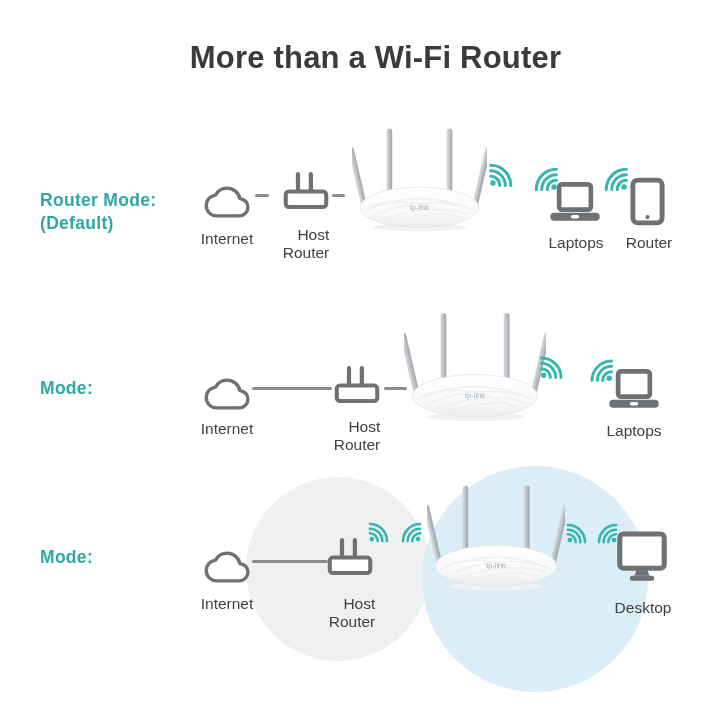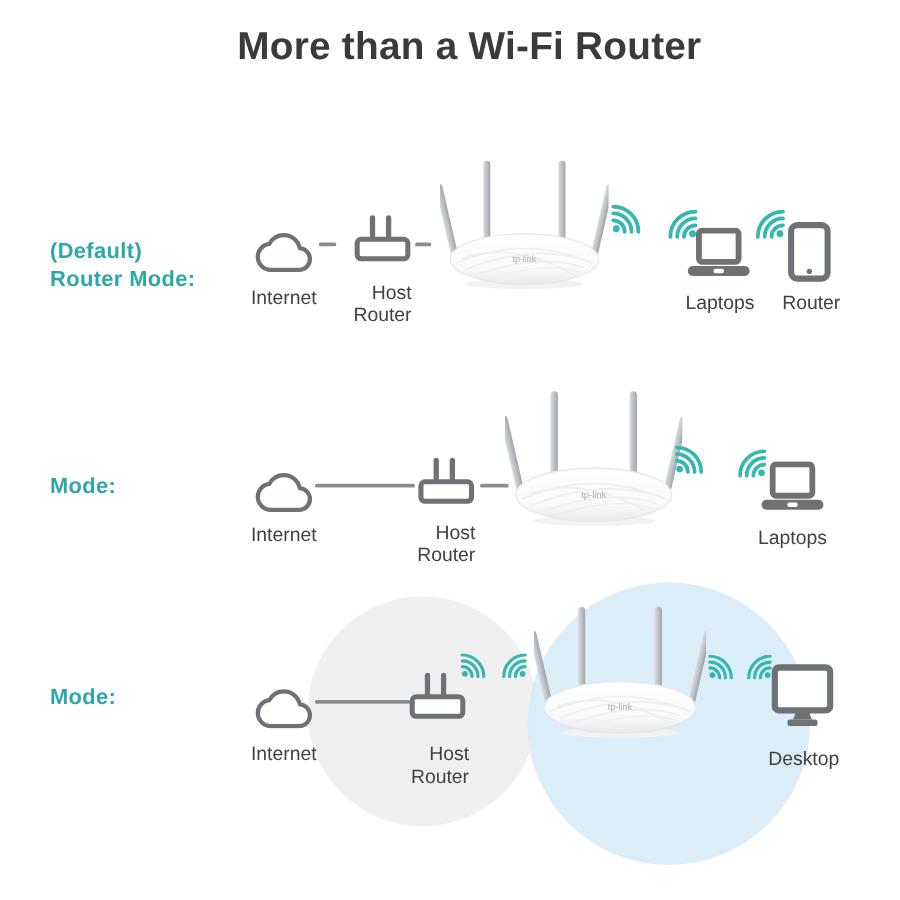--- a/index.html
+++ b/index.html
@@ -1,21 +1,21 @@
 <!DOCTYPE html>
 <html><head>
 <meta charset="utf-8">
 <style>
   html,body{margin:0;padding:0;background:#fff;}
   #canvas{
     position:relative;width:720px;height:720px;background:#fff;overflow:hidden;
     font-family:"Liberation Sans","DejaVu Sans",sans-serif;
   }
   .title{
-    position:absolute;left:0;right:0;top:19px;text-align:center;
+    position:absolute;left:0;right:0;top:40px;text-align:center;
     font-size:31px;font-weight:bold;color:#3B3B3B;letter-spacing:.2px;padding-left:31px;
   }
   .mode{
     position:absolute;font-size:17.5px;font-weight:bold;color:#2EA8A6;
     line-height:1.32;letter-spacing:.3px;
   }
   .lbl{
     position:absolute;font-size:15.5px;color:#3F4142;text-align:right;
     transform:translateX(-50%);white-space:nowrap;line-height:1.18;
   }
@@ -95,22 +95,22 @@
     </symbol>
   </defs>
 </svg>
 
 <div id="canvas">
 
   <div class="title">More than a Wi-Fi Router</div>
 
   <section>
     <div class="mode" style="left:40px;top:189px">
+      <div>Router Mode:</div>
       <div>(Default)</div>
-      <div>Router Mode:</div>
     </div>
 
     <svg class="ico abs" style="left:204px;top:179px" width="46" height="39">
         <use href="#icoCloud"></use>
       </svg>
     <div class="lbl" style="left:227px;top:230px">Internet</div>
 
     <div class="conn" style="left:255px;top:194px;width:14px"></div>
 
     <svg class="ico abs" style="left:283px;top:170px" width="46" height="41">

